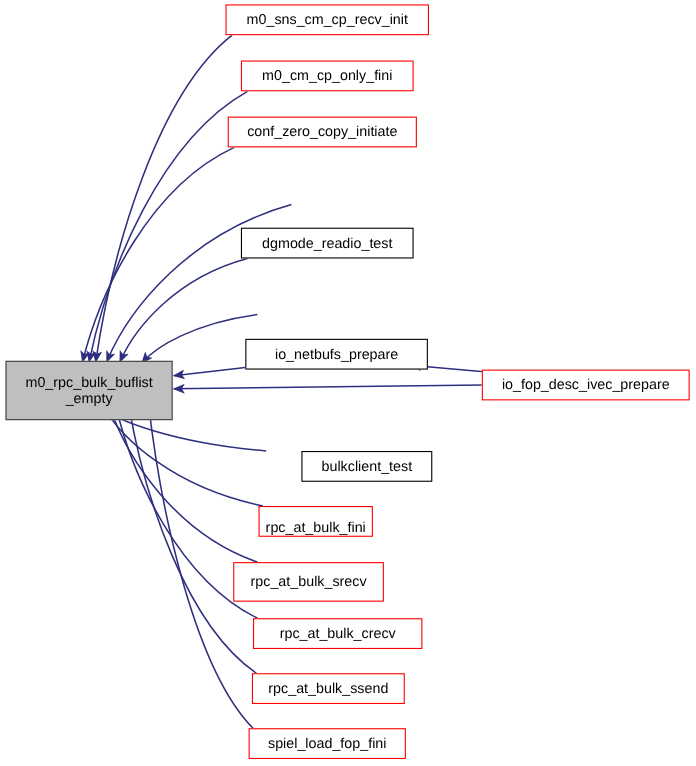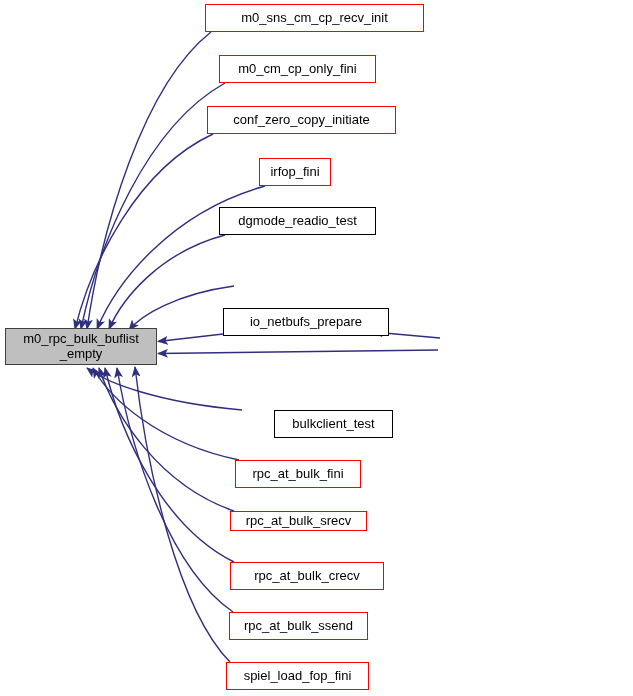--- a/index.html
+++ b/index.html
@@ -71,26 +71,26 @@
       <path d="M242,410 C156.75,402.44 105.6,382.28 87,368" fill="none" stroke="#2f2f7f" stroke-width="1.4" marker-end="url(#ah)"></path>
       <path d="M239,460 C158.7,443.44 110.52,399.28 93,368" fill="none" stroke="#2f2f7f" stroke-width="1.4" marker-end="url(#ah)"></path>
       <path d="M234,511 C159.75,485.26 115.2,416.62 99,368" fill="none" stroke="#2f2f7f" stroke-width="1.4" marker-end="url(#ah)"></path>
       <path d="M234,562 C163.05,527.08 120.48,433.96000000000004 105,368" fill="none" stroke="#2f2f7f" stroke-width="1.4" marker-end="url(#ah)"></path>
       <path d="M233,612 C169.2,568.08 130.92,450.96000000000004 117,368" fill="none" stroke="#2f2f7f" stroke-width="1.4" marker-end="url(#ah)"></path>
       <path d="M230,662 C177.75,608.9 146.4,467.3 135,367" fill="none" stroke="#2f2f7f" stroke-width="1.4" marker-end="url(#ah)"></path>
       <path d="M223,334 L158,341.5" fill="none" stroke="#2f2f7f" stroke-width="1.4" marker-end="url(#ah)"></path>
       <path d="M438,350 L158,353.5" fill="none" stroke="#2f2f7f" stroke-width="1.4" marker-end="url(#ah)"></path>
       <path d="M440,338 L373,332" fill="none" stroke="#2f2f7f" stroke-width="1.4" marker-end="url(#ah)"></path>
     </svg>
-<div class="node current" style="left: 5px; top: 328px; width: 152px; height: 37px;"><span class="node-label">m0_rpc_bulk_buflist<br>_empty</span></div>
-    <div class="node red" style="left: 205px; top: 4px; width: 219px; height: 28px;"><span class="node-label">m0_sns_cm_cp_recv_init</span></div>
+<div class="node current" style="left: 5px; top: 328px; width: 152px; height: 54px;"><span class="node-label">m0_rpc_bulk_buflist<br>_empty</span></div>
+    <div class="node red" style="left: 205px; top: 4px; width: 185px; height: 28px;"><span class="node-label">m0_sns_cm_cp_recv_init</span></div>
     <div class="node red" style="left: 219px; top: 55px; width: 157px; height: 28px;"><span class="node-label">m0_cm_cp_only_fini</span></div>
-    <div class="node red" style="left: 207px; top: 106px; width: 189px; height: 28px; justify-content: center;"><span class="node-label">conf_zero_copy_initiate</span></div>
-    <div class="node red" style="left: 259px; top: 158px; width: 72px; height: 28px;"><span class="node-label">irfop_fini</span></div>
+    <div class="node red" style="left: 207px; top: 106px; width: 172px; height: 28px; justify-content: center;"><span class="node-label">conf_zero_copy_initiate</span></div>
     <div class="node" style="left: 219px; top: 207px; width: 157px; height: 28px; justify-content: center;"><span class="node-label">dgmode_readio_test</span></div>
     <div class="node" style="left: 223px; top: 308px; width: 166px; height: 28px;"><span class="node-label">io_netbufs_prepare</span></div>
+    <div class="node red" style="left: 438px; top: 336px; width: 189px; height: 28px;"><span class="node-label">io_fop_desc_ivec_prepare</span></div>
     <div class="node" style="left: 238px; top: 410px; width: 119px; height: 28px; margin-left: 36px;"><span class="node-label">bulkclient_test</span></div>
-    <div class="node red" style="left: 235px; top: 460px; width: 126px; height: 28px;"><span class="node-label">rpc_at_bulk_fini</span></div>
-    <div class="node red" style="left: 230px; top: 511px; width: 137px; height: 20px;"><span class="node-label">rpc_at_bulk_srecv</span></div>
+    <div class="node red" style="left: 235px; top: 460px; width: 104px; height: 28px; align-items: flex-end;"><span class="node-label">rpc_at_bulk_fini</span></div>
+    <div class="node red" style="left: 212px; top: 511px; width: 137px; height: 36px;"><span class="node-label">rpc_at_bulk_srecv</span></div>
     <div class="node red" style="left: 230px; top: 562px; width: 154px; height: 28px;"><span class="node-label">rpc_at_bulk_crecv</span></div>
     <div class="node red" style="left: 226px; top: 662px; width: 143px; height: 28px;"><span class="node-label">spiel_load_fop_fini</span></div>
     <div class="node red" style="left: 229px; top: 612px; width: 139px; height: 28px;"><span class="node-label">rpc_at_bulk_ssend</span></div>
   </div>
 
 </body></html>

